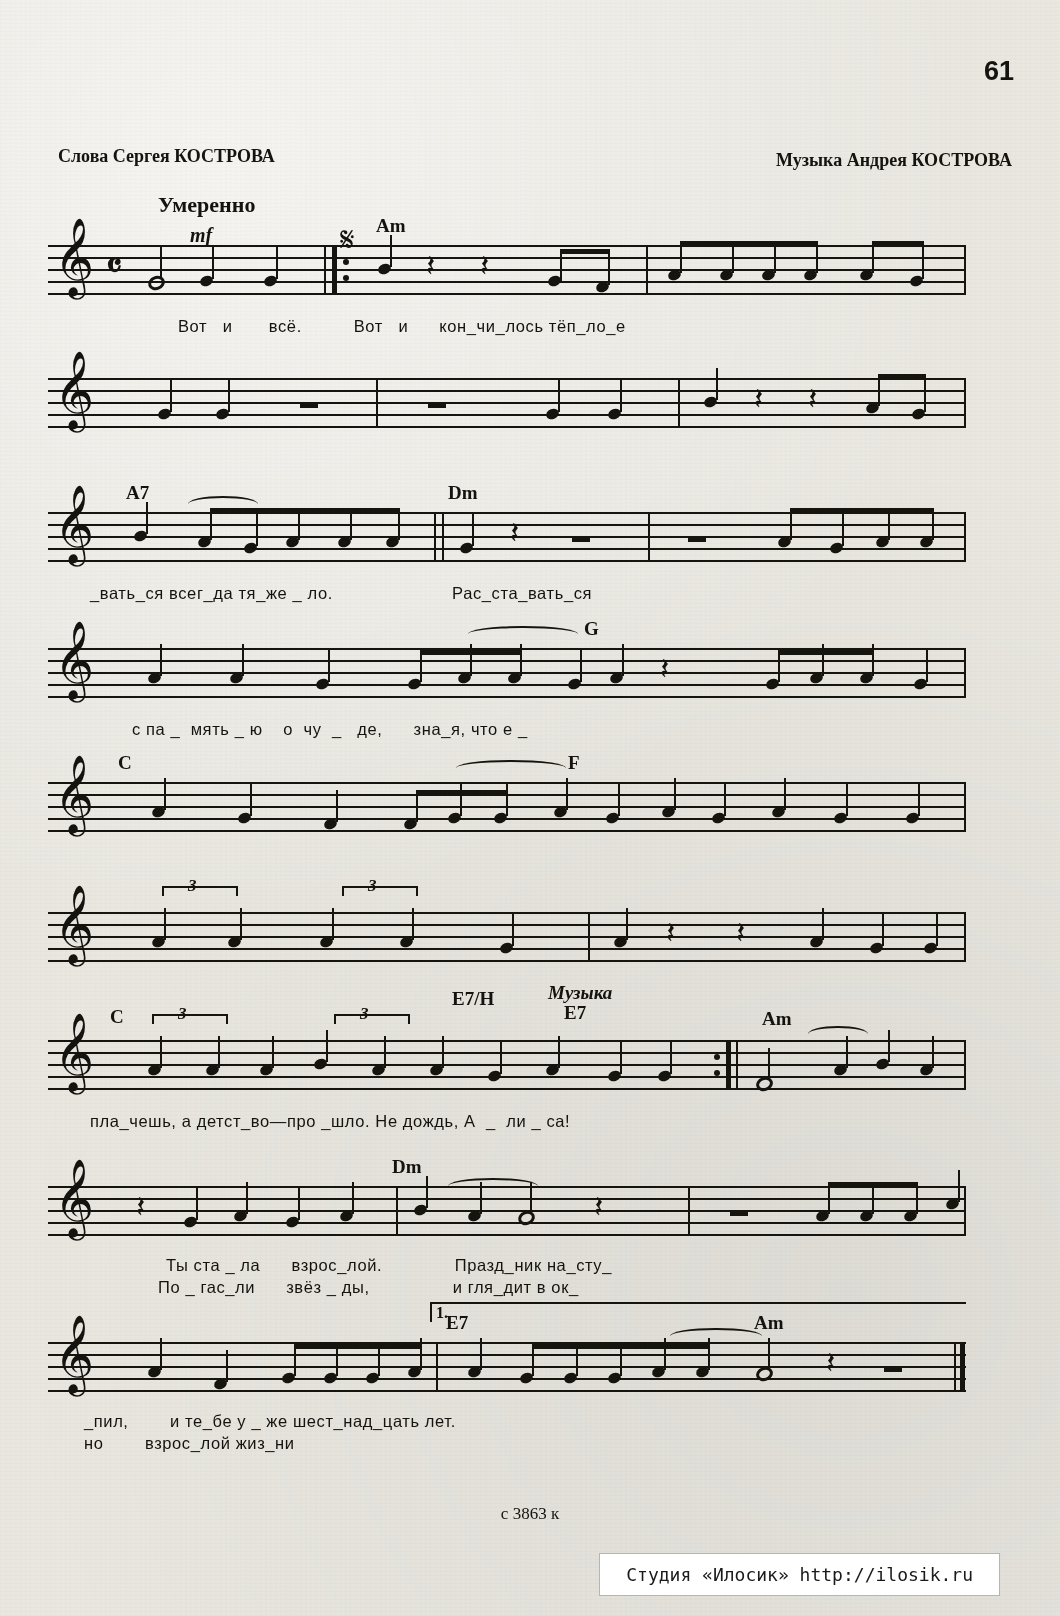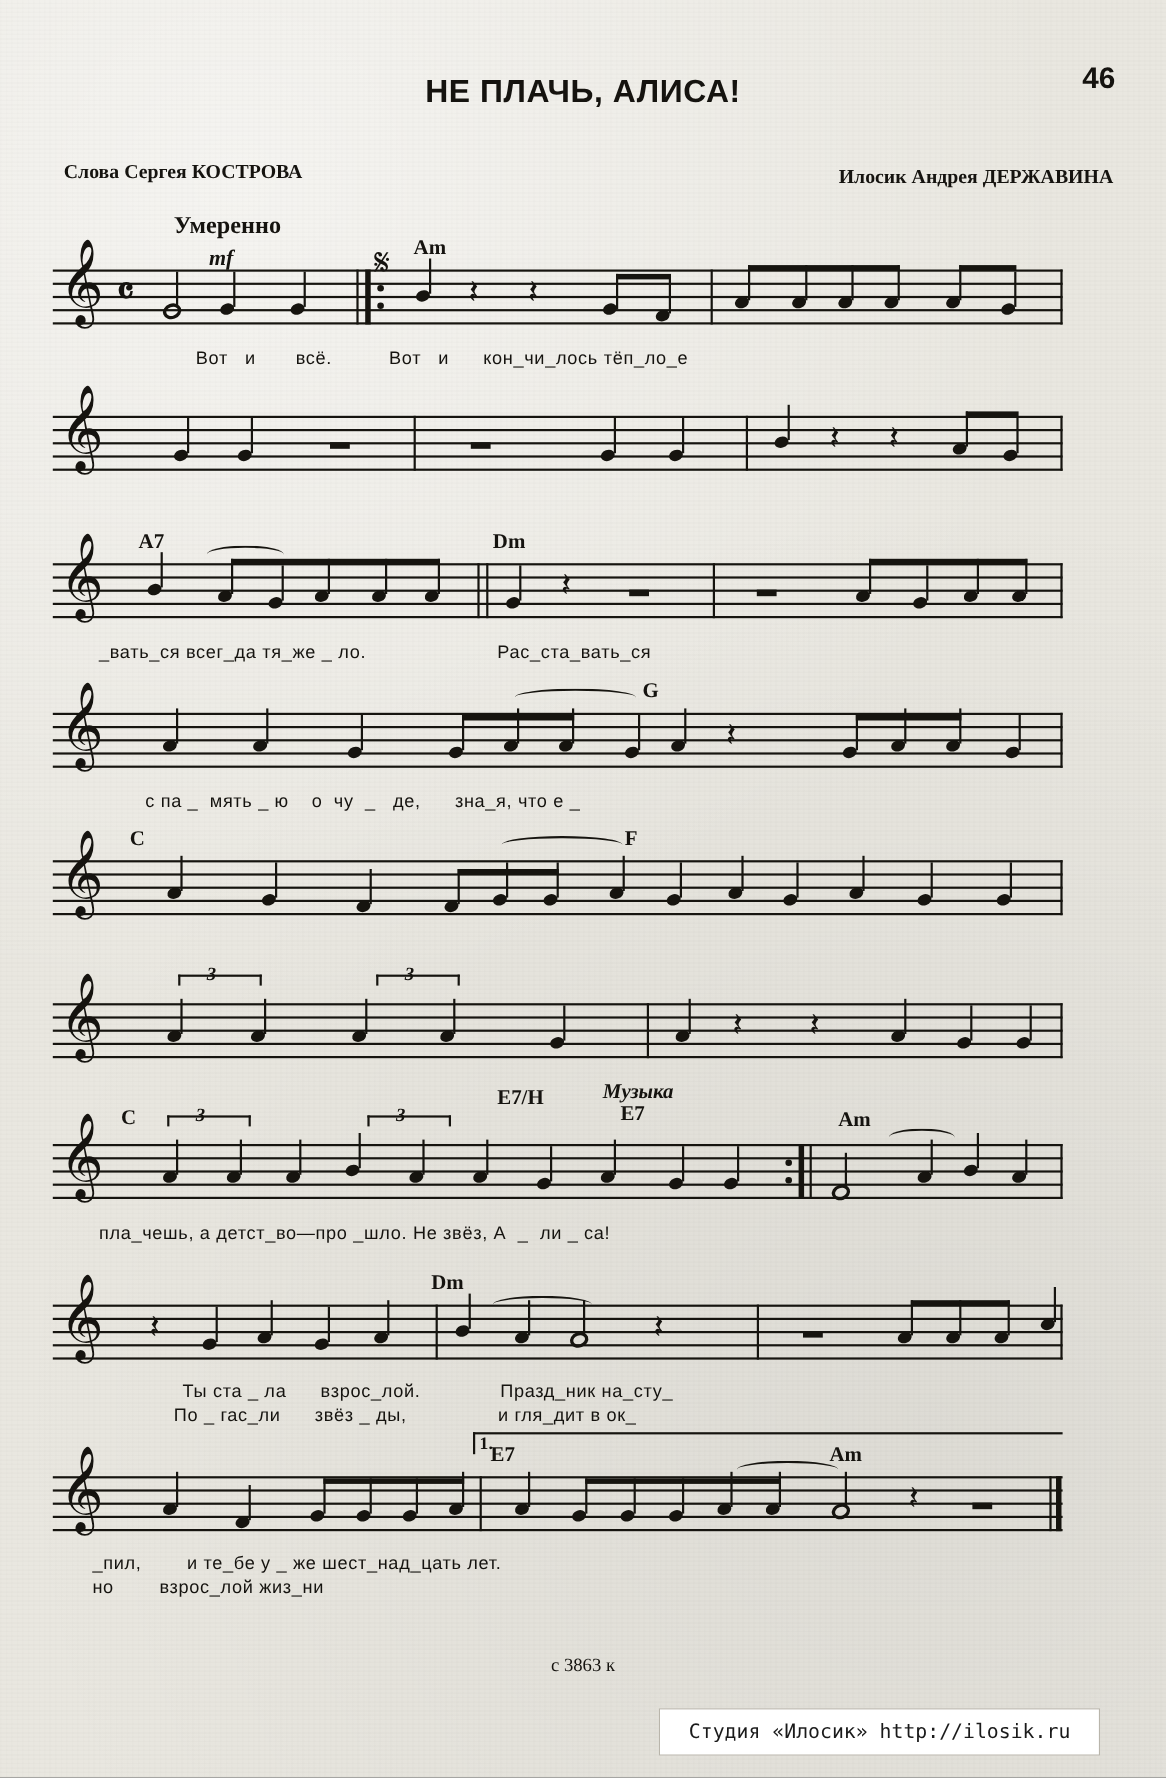--- a/index.html
+++ b/index.html
@@ -261,25 +261,24 @@
     font-size: 18px;
     color: #1a1a1a;
   }
 </style>
 </head>
 <body>
 
 <div class="page">
   <div class="paper-noise"></div>
 
-  <div class="page-number">46</div>
-  <div class="song-title">НЕ ПЛАЧЬ, АЛИСА!</div>
+  <div class="page-number">61</div>
 
   <div class="credit lyricist">Слова Сергея КОСТРОВА</div>
-  <div class="credit composer">Илосик Андрея ДЕРЖАВИНА</div>
+  <div class="credit composer">Музыка Андрея КОСТРОВА</div>
 
   <div class="tempo">Умеренно</div>
   <div class="dynamic">mf</div>
 
   <div class="system" style="top:245px;">
     <div class="staff">
       <div class="line"></div>
       <div class="line"></div>
       <div class="line"></div>
       <div class="line"></div>
@@ -631,21 +630,21 @@
       <div class="note" style="left:786px; top:25px;"></div>
       <div class="stem" style="left:798px; top:-4px;"></div>
       <div class="note" style="left:828px; top:19px;"></div>
       <div class="stem" style="left:840px; top:-10px;"></div>
       <div class="note" style="left:872px; top:25px;"></div>
       <div class="stem" style="left:884px; top:-4px;"></div>
       <div class="slur" style="left:760px; top:-14px; width:60px;"></div>
 
       <div class="barline" style="left:916px;"></div>
     </div>
-    <div class="lyrics" style="top:72px; left:42px;">пла_чешь, а детст_во—про _шло. Не звёз, А  _  ли _ са!</div>
+    <div class="lyrics" style="top:72px; left:42px;">пла_чешь, а детст_во—про _шло. Не дождь, А  _  ли _ са!</div>
   </div>
 
   <div class="system" style="top:1186px;">
     <div class="staff">
       <div class="line"></div>
       <div class="line"></div>
       <div class="line"></div>
       <div class="line"></div>
       <div class="line"></div>
 

